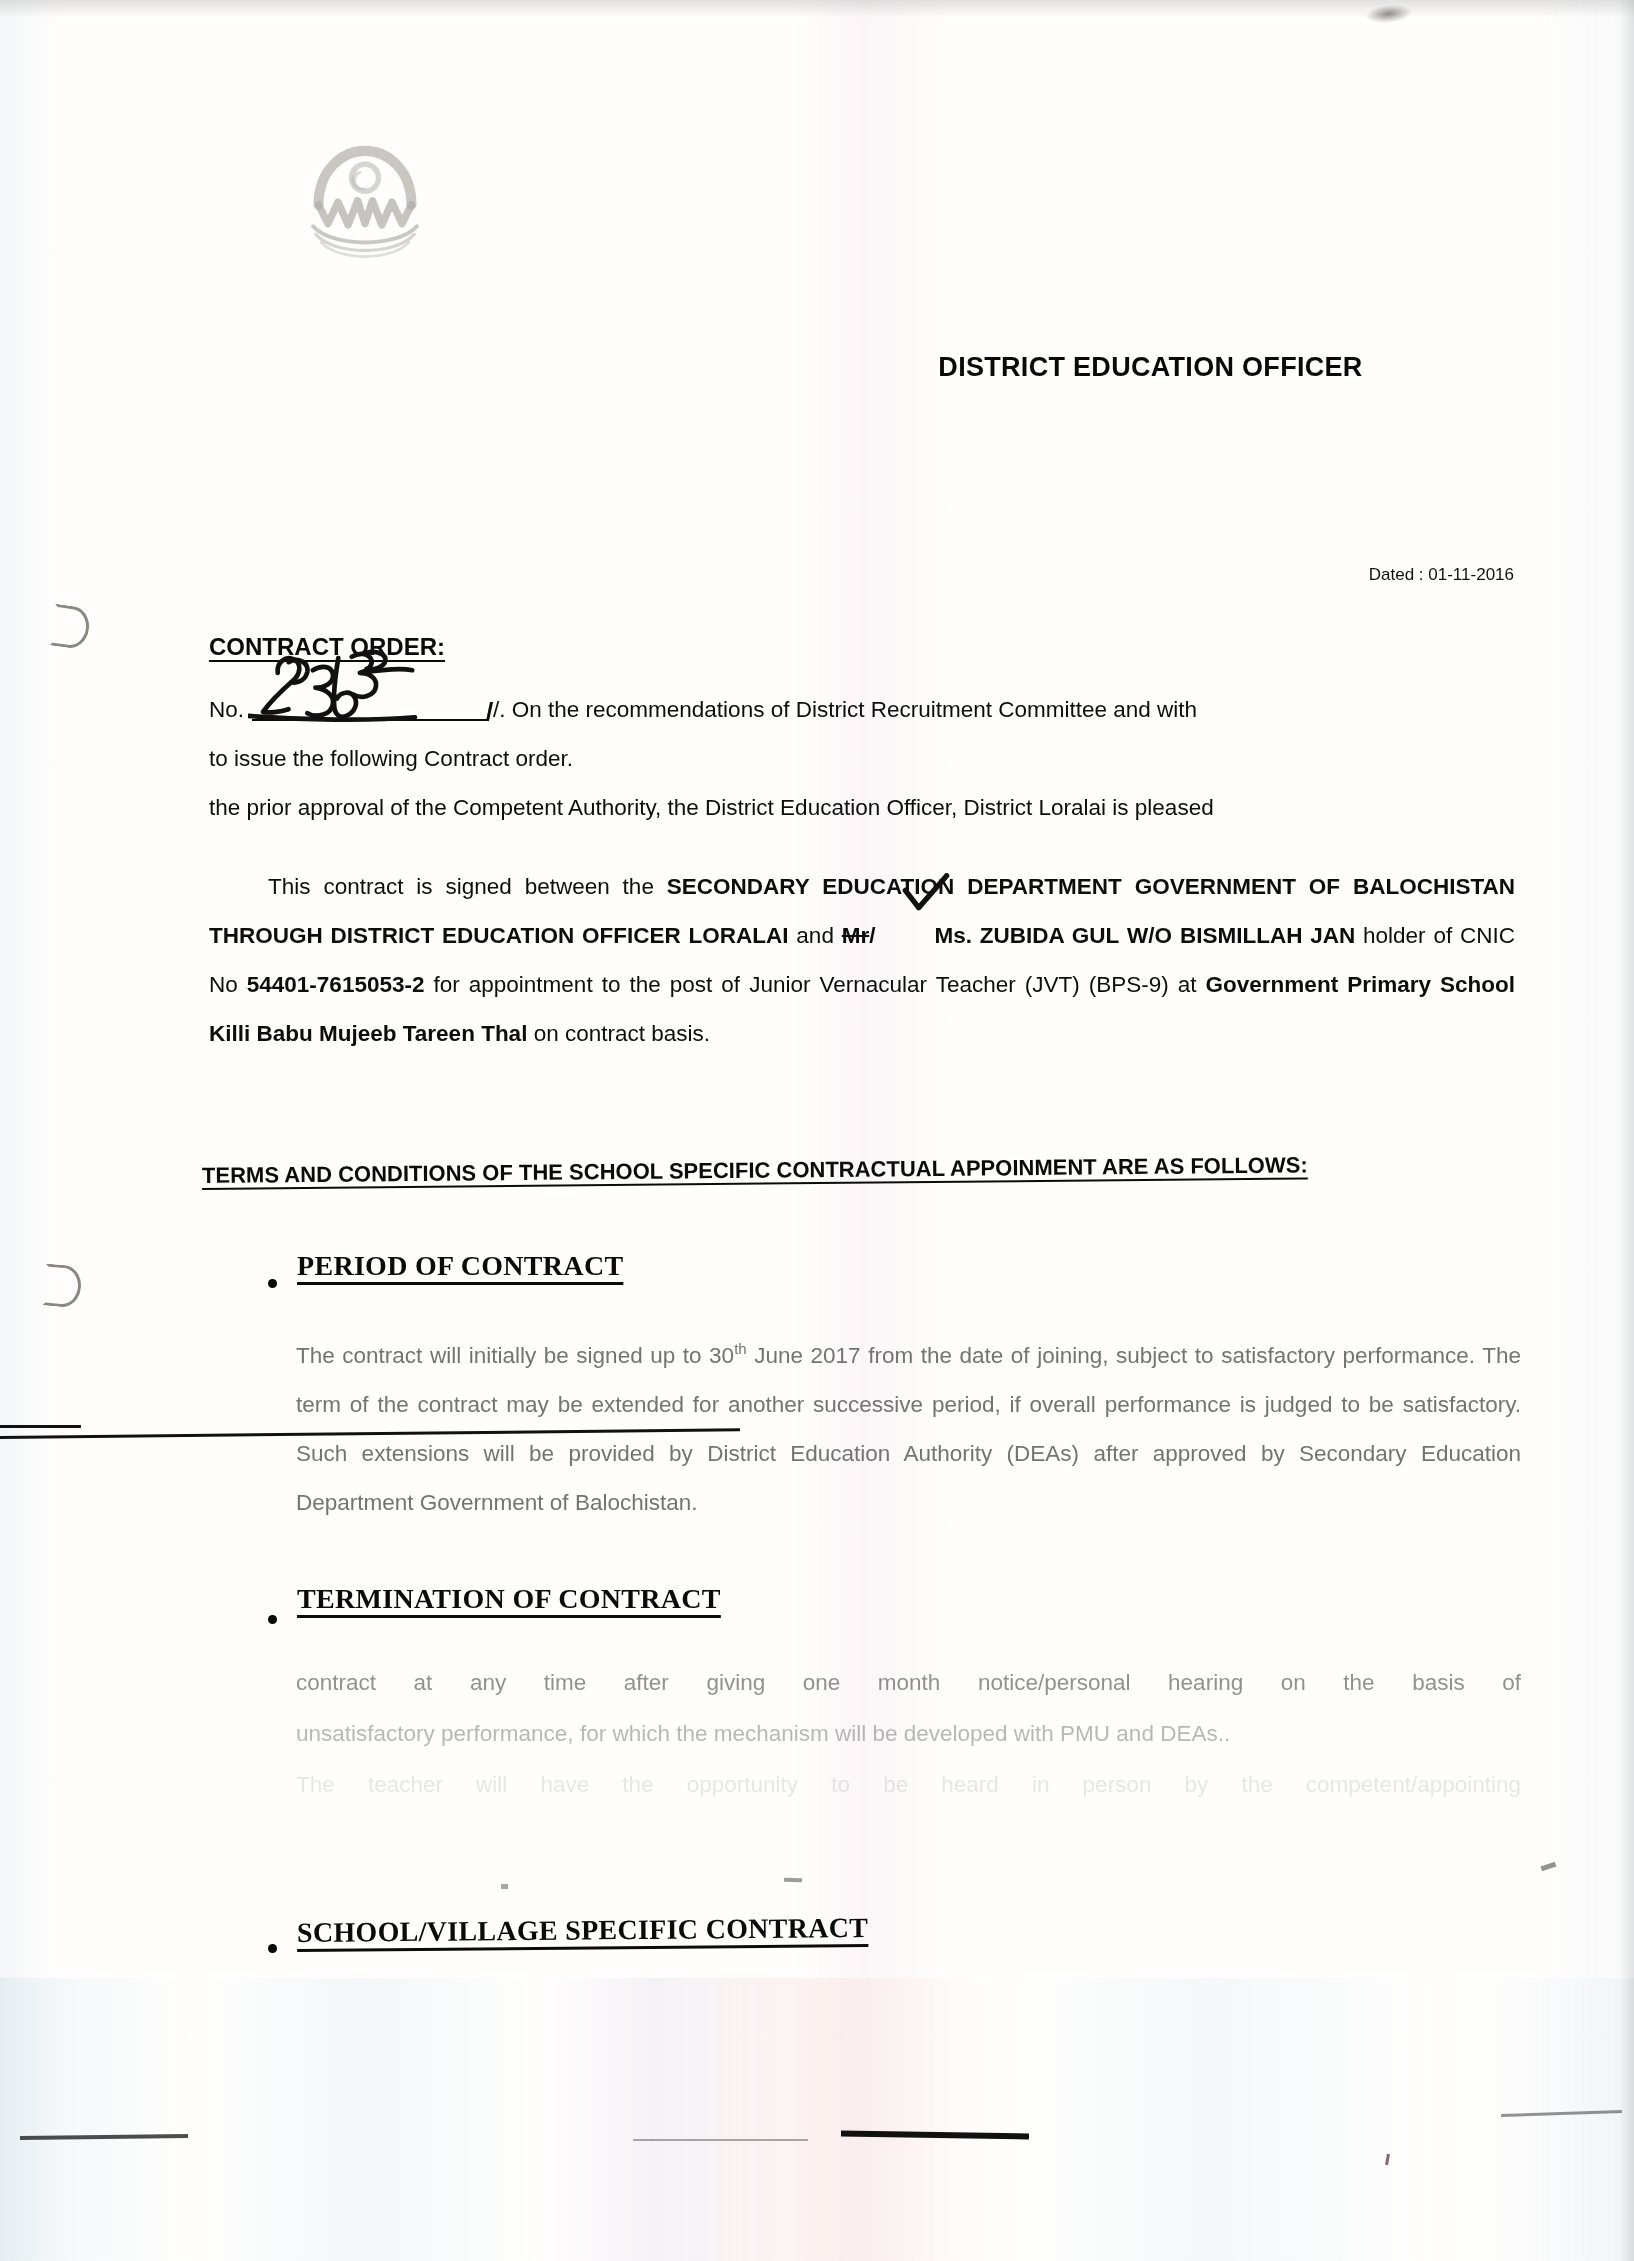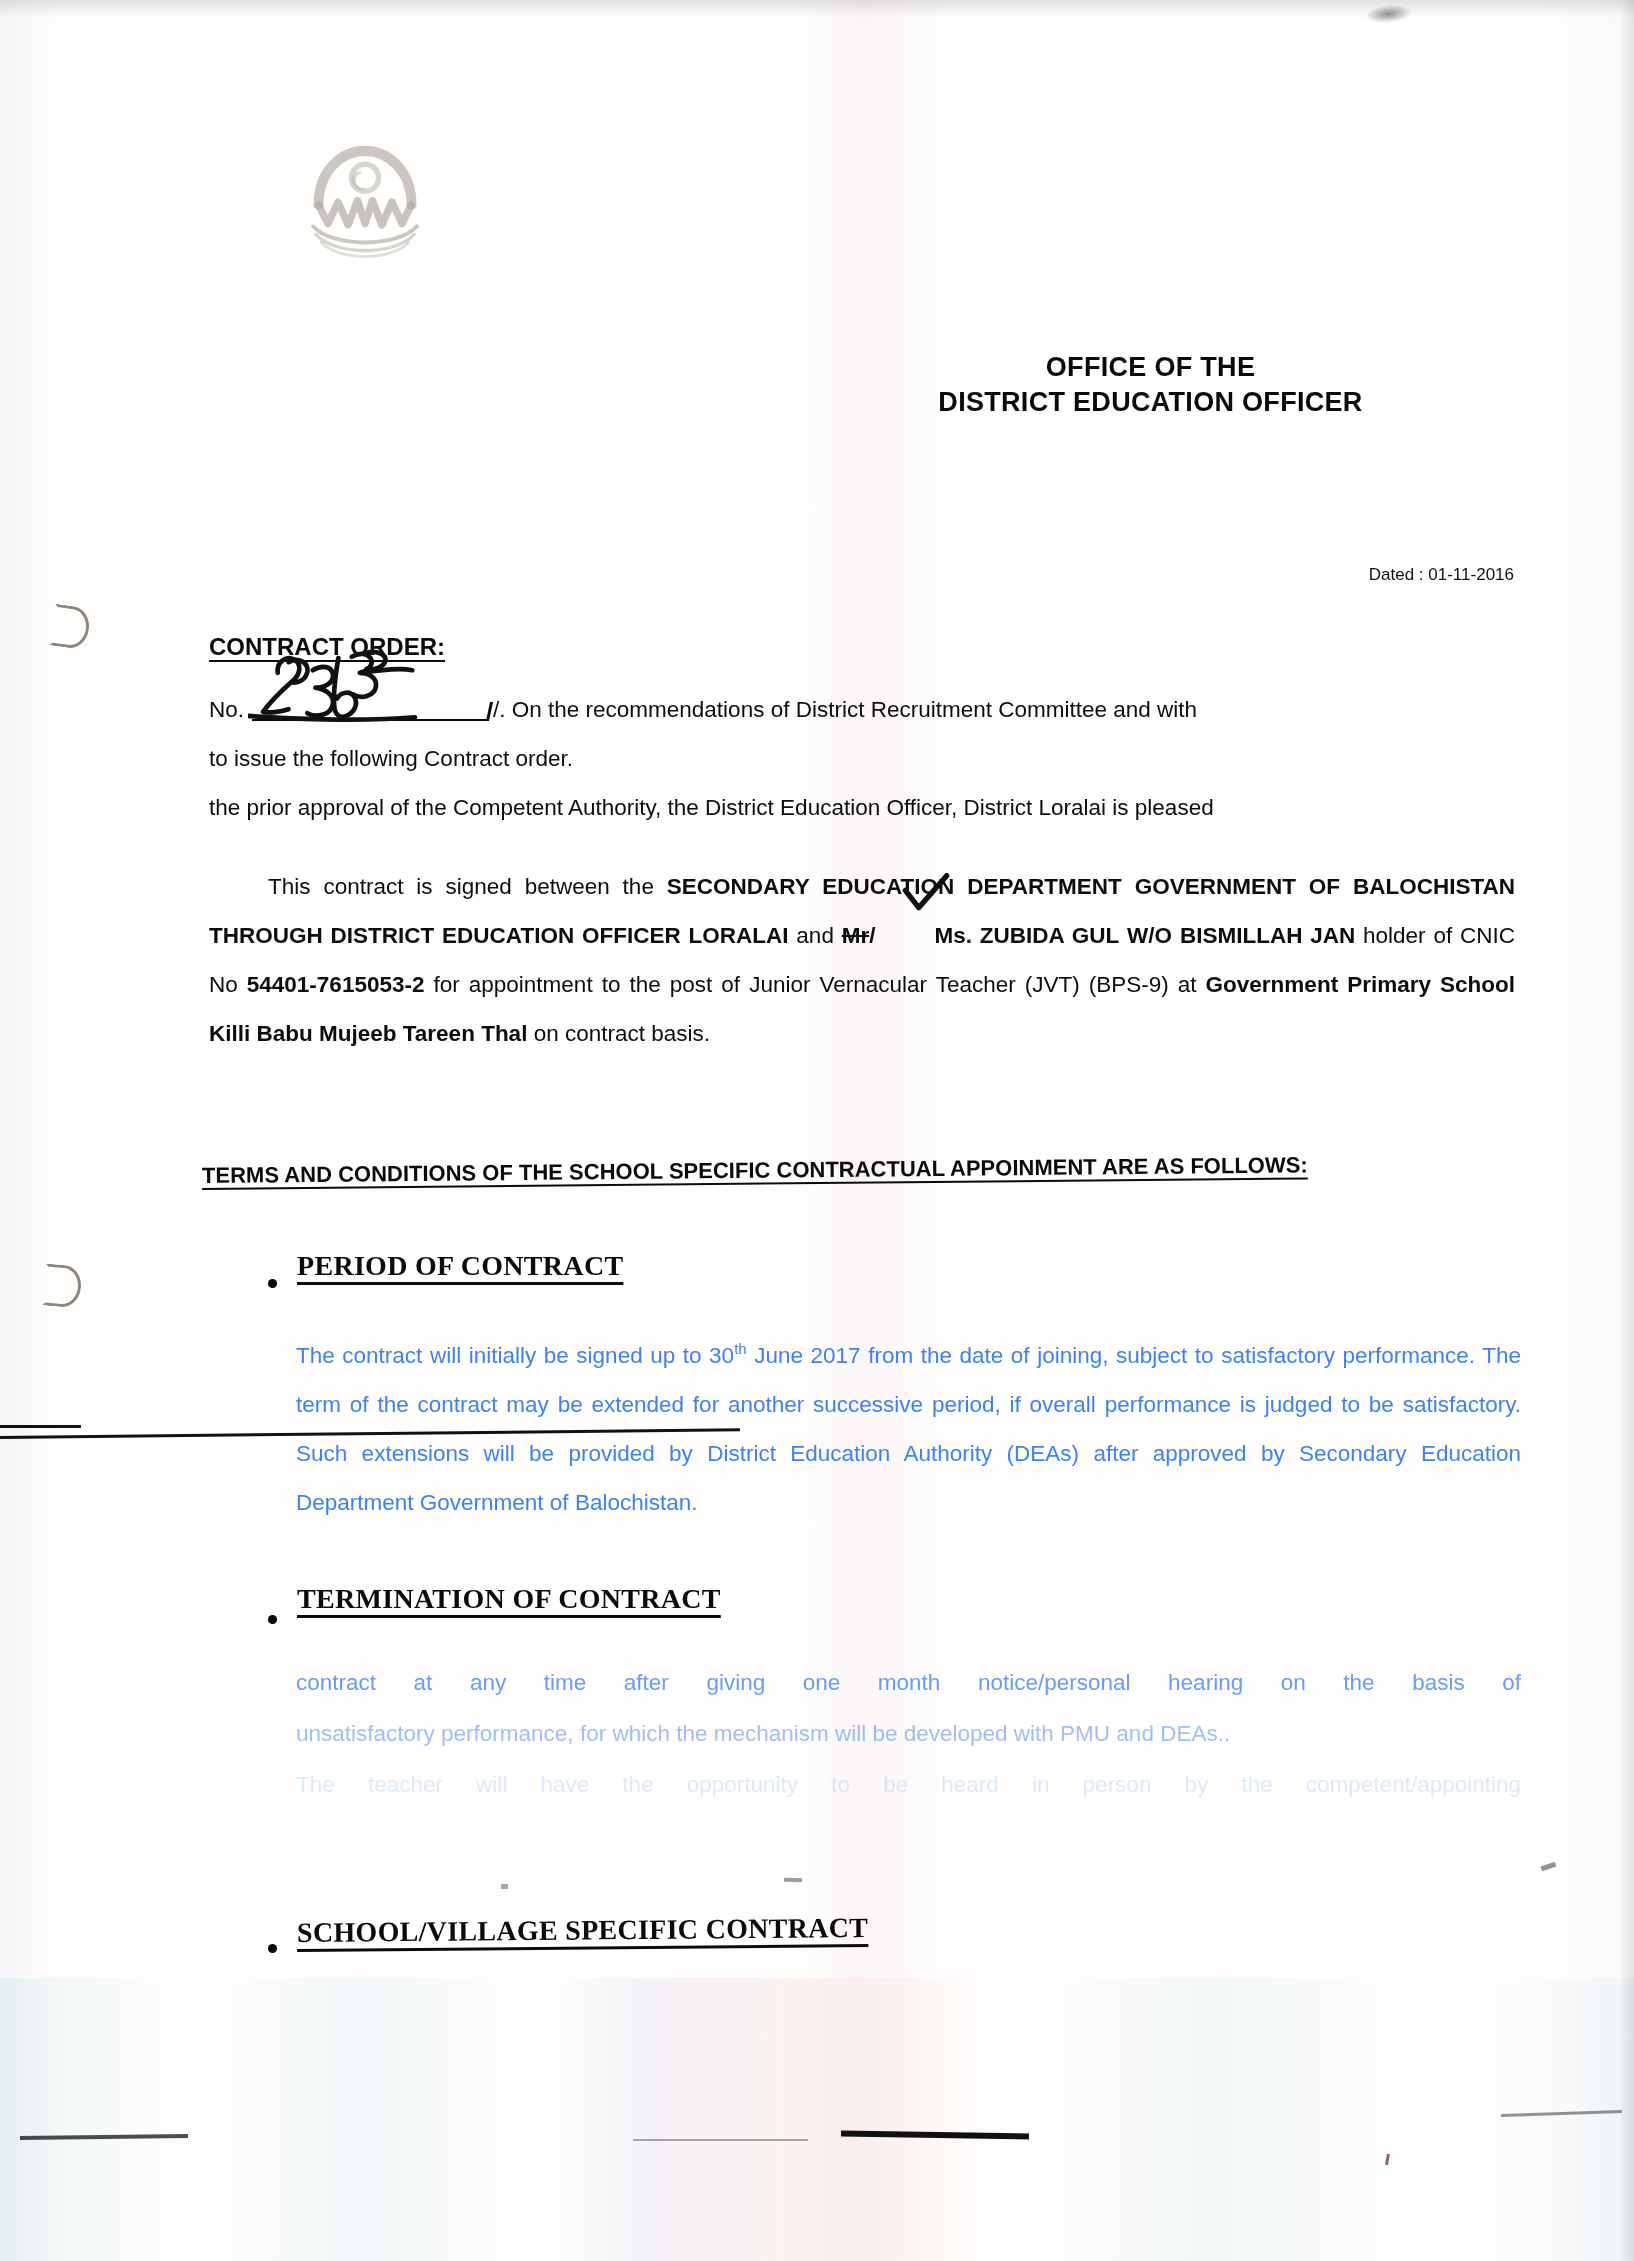--- a/index.html
+++ b/index.html
@@ -228,21 +228,21 @@
     border-radius: 50%;
   }
 
   .section-para {
     position: absolute;
     left: 296px;
     width: 1225px;
     font-size: 22.5px;
     line-height: 49px;
     text-align: justify;
-    color: #3b82f6;
+    color: #737373;
   }
 
   
   .fade-1 { opacity: 0.78; }
   .fade-2 { opacity: 0.50; }
   .fade-3 { opacity: 0.17; }
 
   
   .streak {
     position: absolute;
@@ -322,21 +322,20 @@
       <path d="M26 96 L40 124 L55 92 L70 126 L84 90 L95 124 L106 90 L120 126 L135 92 L150 124 L164 96" stroke="#6d675e" stroke-width="11" fill="none" opacity="0.7" stroke-linejoin="round"></path>
       <circle cx="95" cy="56" r="20" stroke="#858078" stroke-width="8" opacity="0.6"></circle>
       <path d="M88 46 a14 14 0 1 0 12 22 a11 11 0 1 1 -9 -19 Z" fill="#8d8880" stroke="none" opacity="0.55"></path>
       <path d="M18 128 C46 160 144 160 172 128" stroke="#6d675e" stroke-width="6" opacity="0.65"></path>
       <path d="M22 140 C50 172 140 172 168 140" stroke="#6d675e" stroke-width="5" opacity="0.5"></path>
       <path d="M30 152 C56 180 134 180 160 152" stroke="#6d675e" stroke-width="4" opacity="0.4"></path>
     </g>
   </svg>
 
   <div class="letterhead">
-    <div class="lh-line">OFFICE OF THE</div>
     <div class="lh-line">DISTRICT EDUCATION OFFICER</div>
   </div>
 
   <div class="dated">Dated : 01-11-2016</div>
 
   <div class="co-heading">CONTRACT ORDER:</div>
 
   <div class="body-block">
 
     <div class="para">

